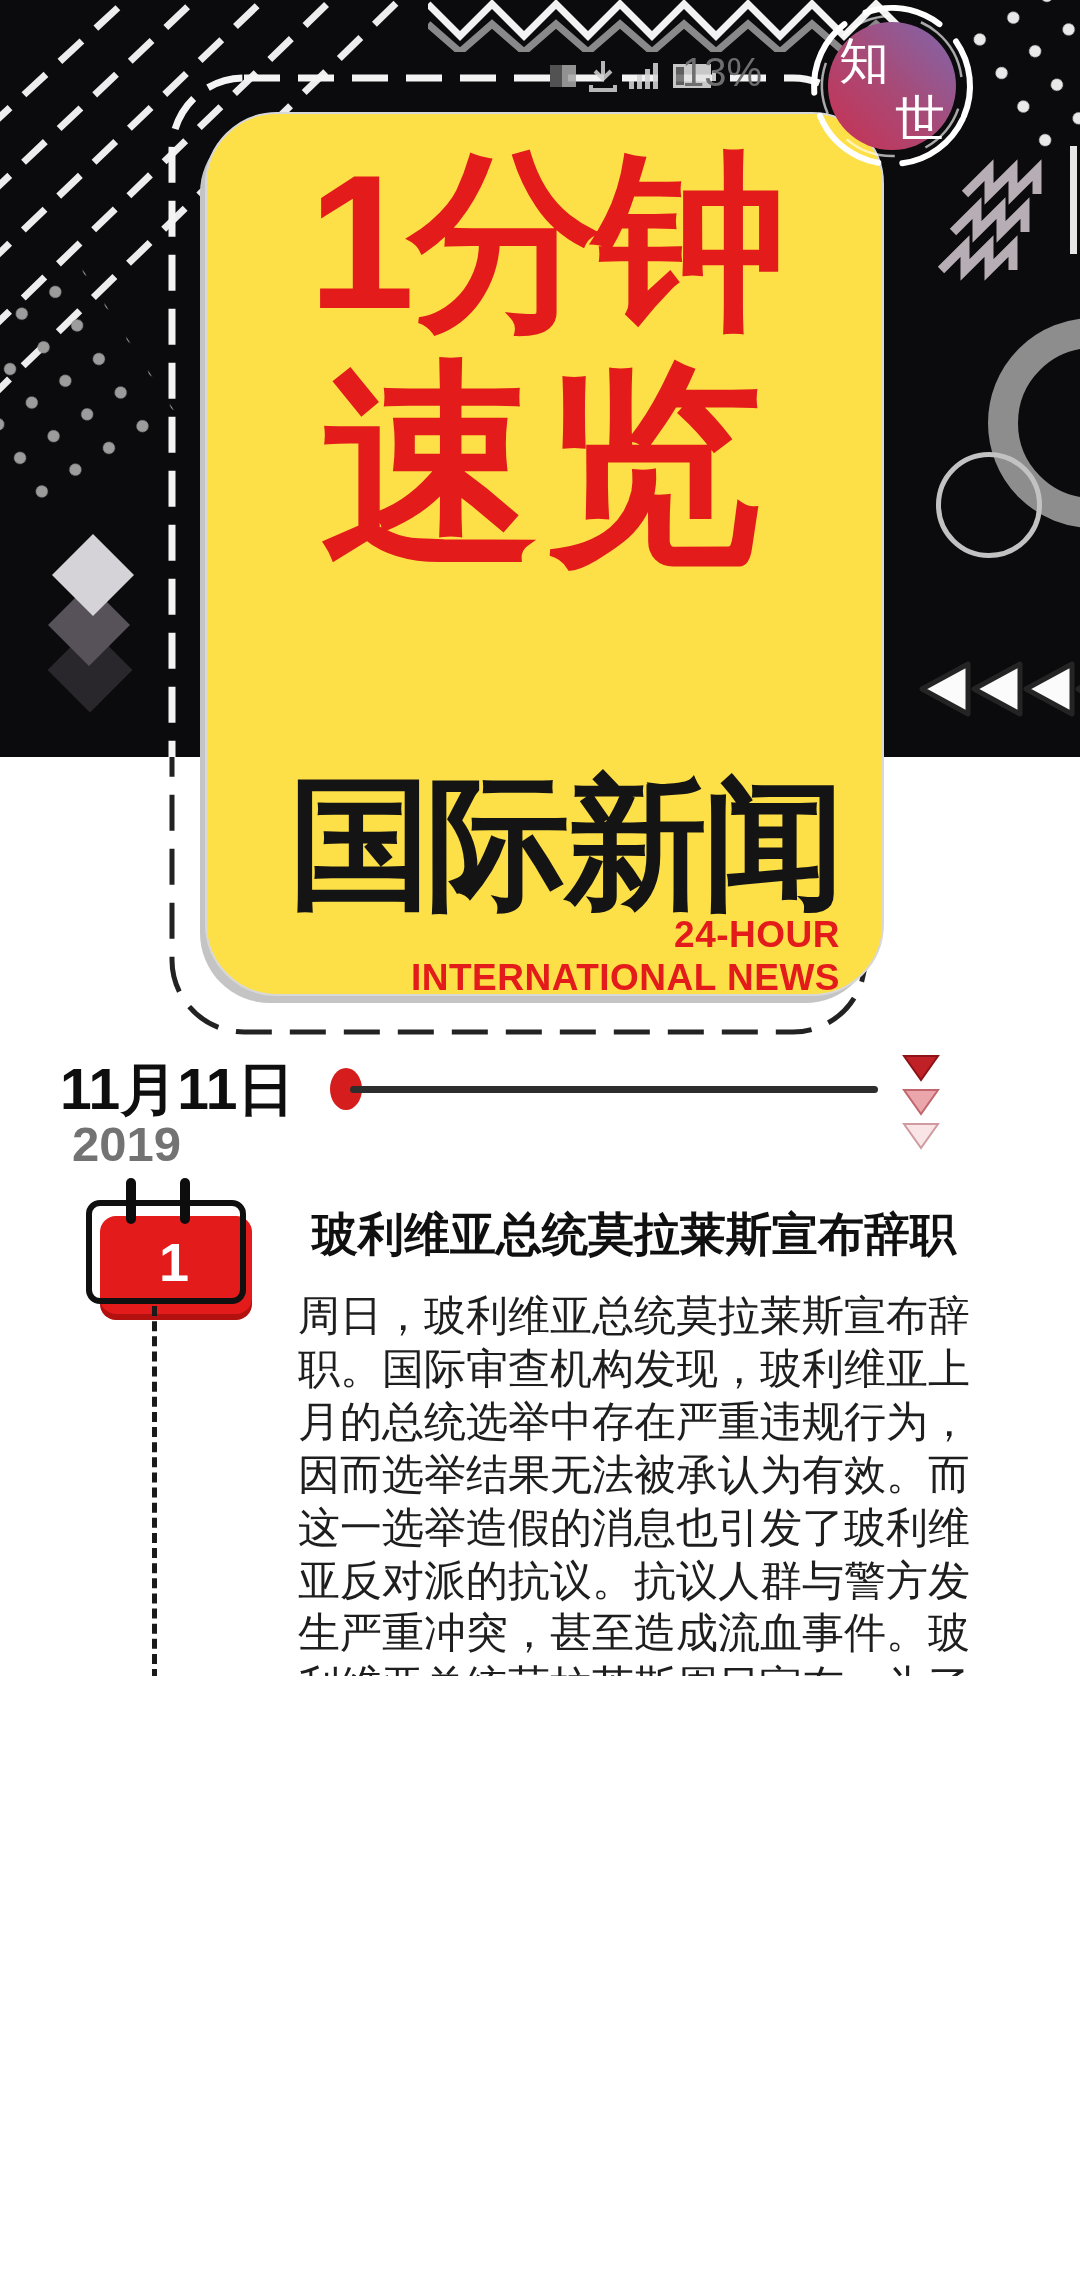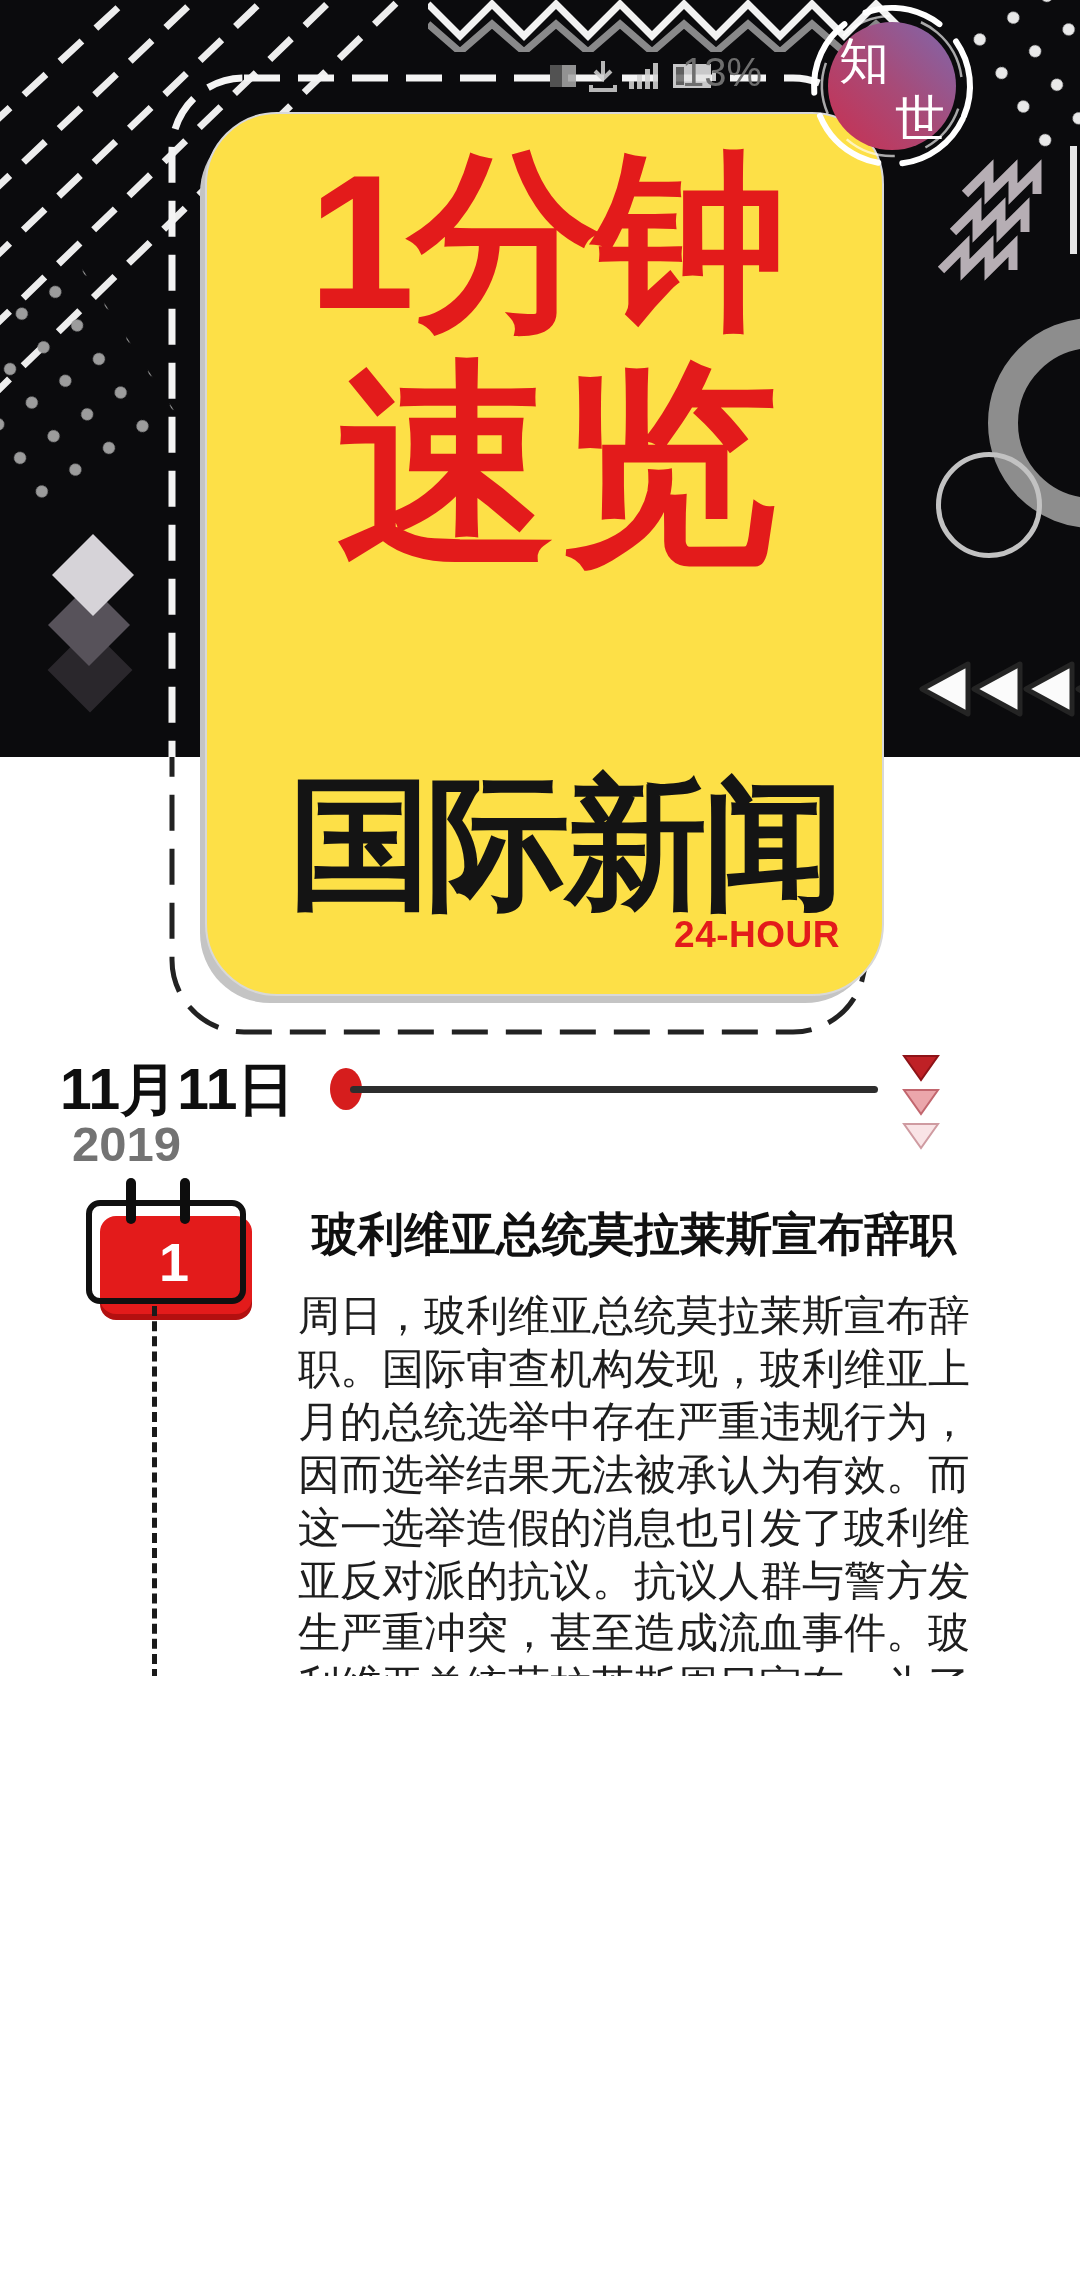--- a/index.html
+++ b/index.html
@@ -23,21 +23,21 @@
   #battery-pct{left:682px;top:50px;z-index:2;font-size:40px;color:#6e6e6e;font-weight:400;}
 
   
   #logo{left:806px;top:0px;width:172px;height:172px;z-index:6;}
 
   
   #card{left:205px;top:112px;width:675px;height:880px;background:#fde047;border-radius:72px;z-index:3;
         border:2px solid #d8d8d8;box-shadow:-7px 9px 0 -2px #c4c4c4;}
   .tl{position:absolute;left:0;width:100%;text-align:center;font-weight:900;line-height:1;white-space:nowrap;}
   #t1{top:32px;font-size:192px;color:#e31b1b;letter-spacing:-6px;}
-  #t2{top:242px;font-size:218px;color:#e31b1b;letter-spacing:6px;padding-left:16px;}
+  #t2{top:242px;font-size:218px;color:#e31b1b;letter-spacing:6px;}
   #t3{top:497px;font-size:152px;color:#141414;letter-spacing:-4px;}
   #t4{top:658px;font-size:143px;color:#141414;letter-spacing:-5px;margin-left:20px;}
   #t5{top:800px;right:42px;left:auto;width:auto;text-align:right;font-size:37px;color:#e31b1b;
       font-weight:800;line-height:1.16;letter-spacing:.5px;}
 
   
   #date-cn{left:60px;top:1052px;font-size:57px;font-weight:800;color:#0e0e0e;z-index:2;}
   #date-year{left:72px;top:1116px;font-size:49px;font-weight:700;color:#737373;z-index:2;}
   #tl-dot{left:330px;top:1068px;width:32px;height:42px;background:#d61d1d;border-radius:50%;z-index:2;}
   #tl-line{left:350px;top:1086px;width:528px;height:7px;background:#2d2d2d;border-radius:4px;z-index:2;}
@@ -184,20 +184,21 @@
       <text x="114" y="136" text-anchor="middle" font-size="50" fill="#fff" font-weight="400">世</text>
     </svg>
   </div>
 
   <div id="card" class="abs">
     <div id="t1" class="tl">1分钟</div>
     <div id="t2" class="tl">速览</div>
     <div id="t4" class="tl">国际新闻</div>
     <div id="t5" class="tl">
       <div>24-HOUR</div>
+      <div>INTERNATIONAL NEWS</div>
     </div>
   </div>
 
   <div id="date-cn" class="abs">11月11日</div>
   <div id="date-year" class="abs">2019</div>
   <div id="tl-dot" class="abs"></div>
   <div id="tl-line" class="abs"></div>
   <svg id="tl-tris" class="abs" width="46" height="104">
     <polygon points="6,6 40,6 23,30" fill="#bf2126" stroke="#8e1318" stroke-width="2"></polygon>
     <polygon points="6,40 40,40 23,64" fill="#eba6ab" stroke="#c2666e" stroke-width="2"></polygon>

